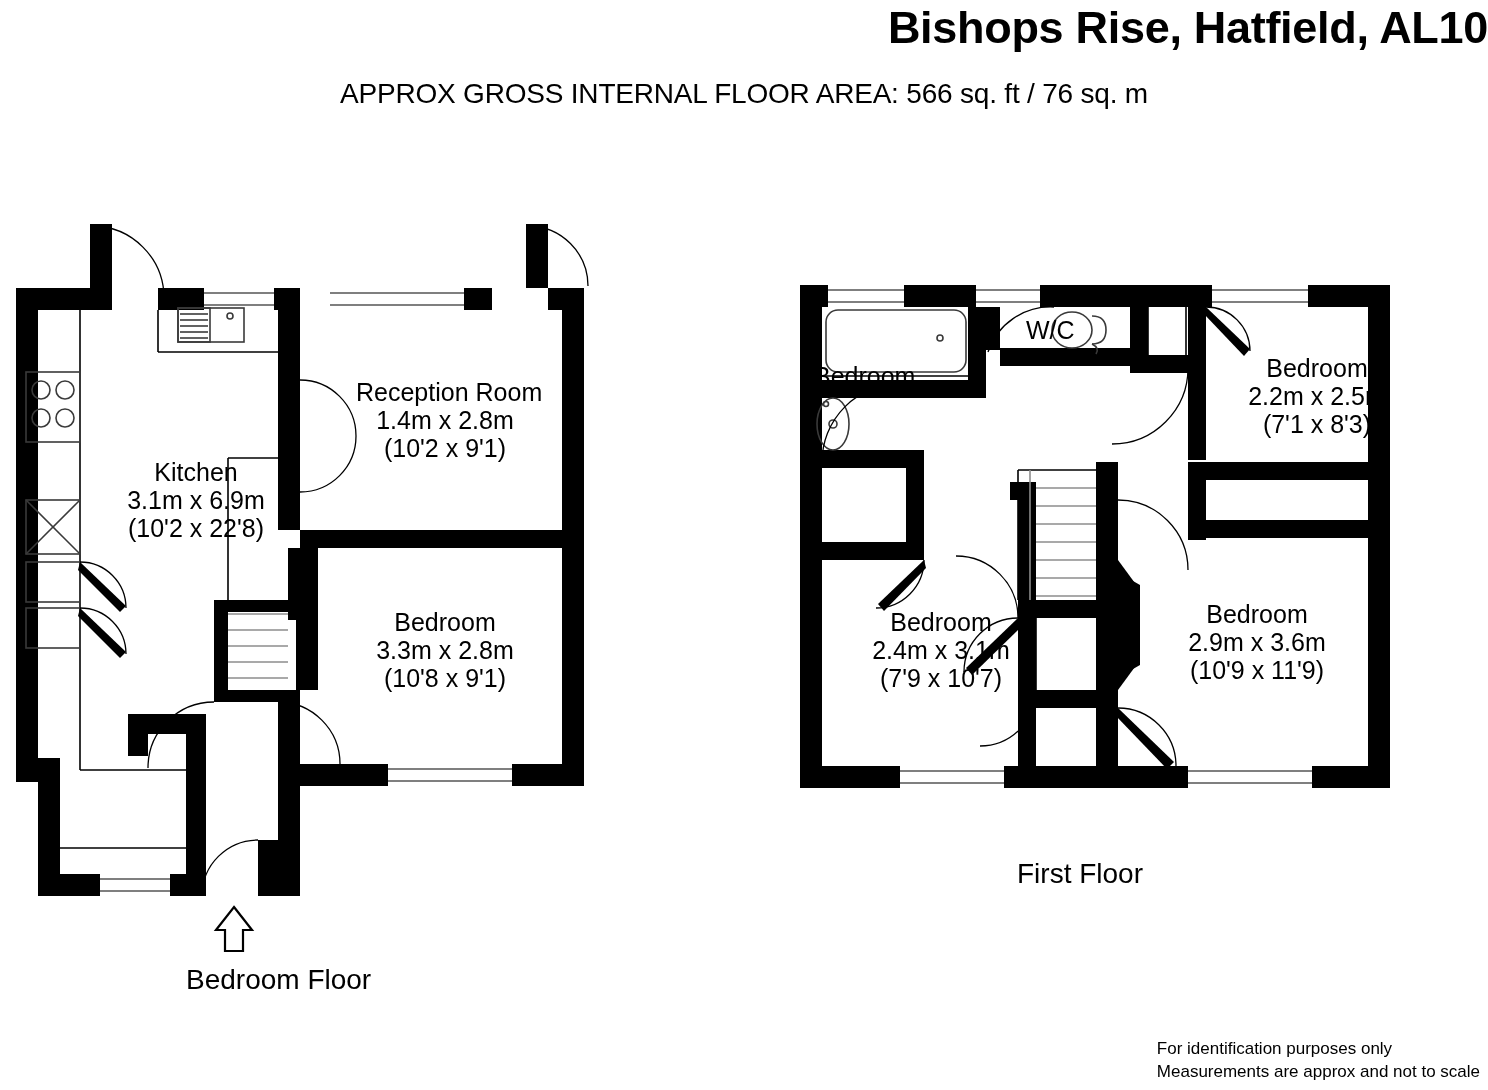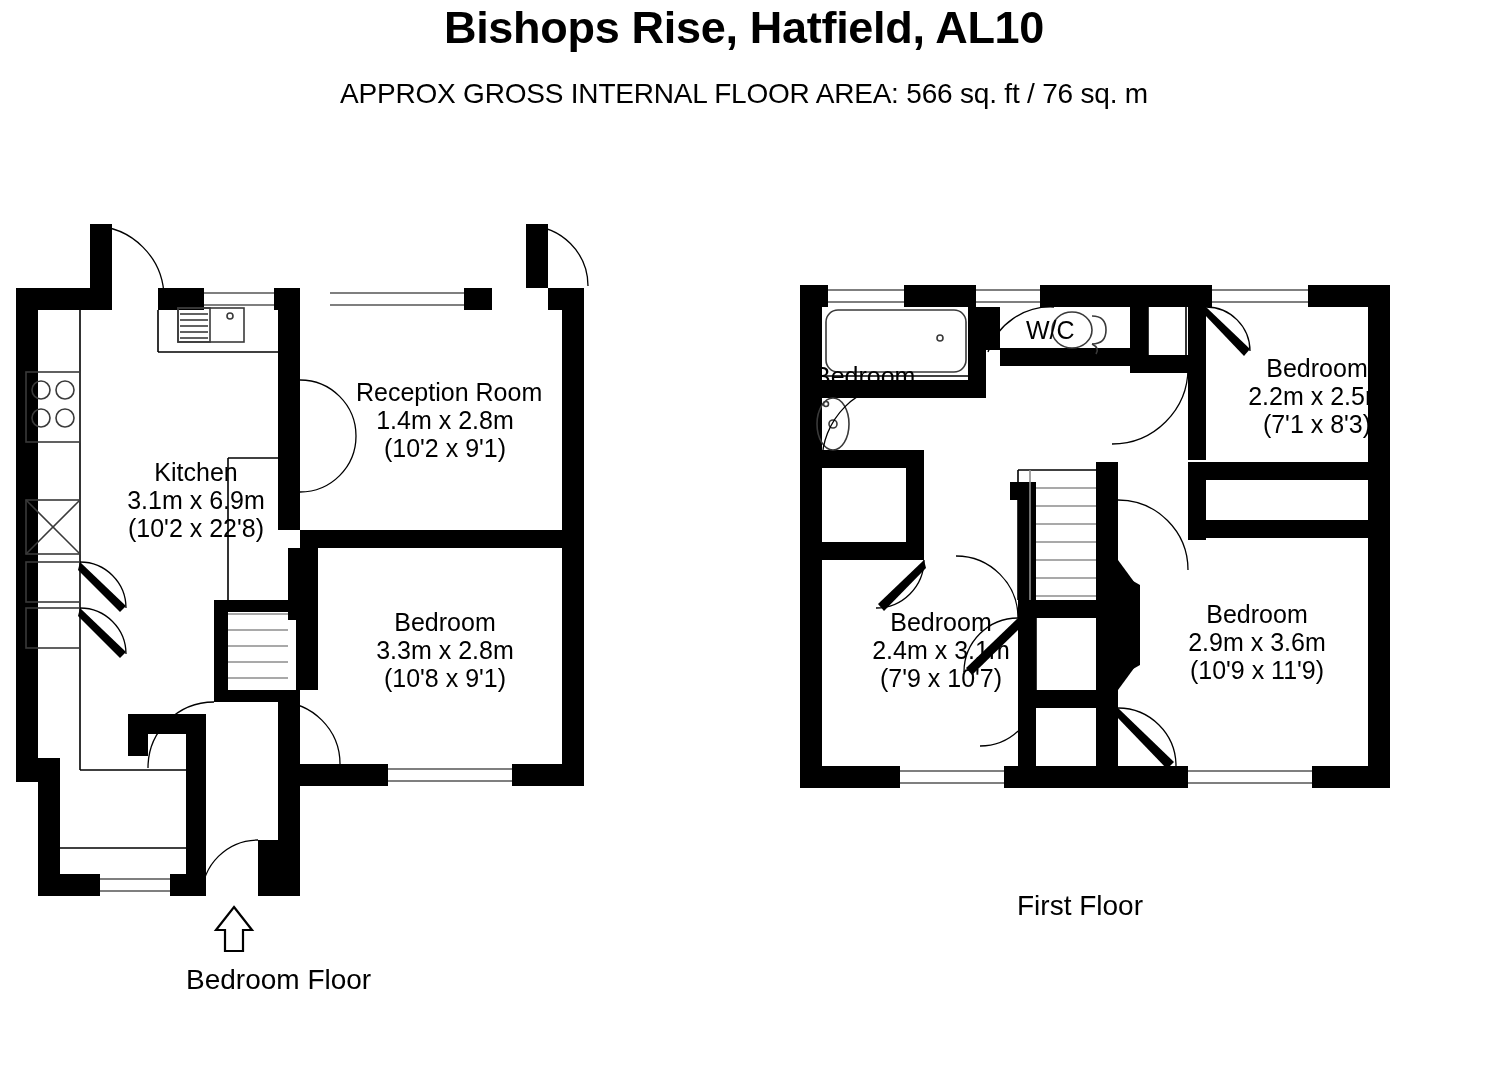--- a/index.html
+++ b/index.html
@@ -19,21 +19,21 @@
     position: absolute;
     inset: 0;
     width: 1488px;
     height: 1090px;
   }
   .title {
     position: absolute;
     left: 0;
     top: 4px;
     width: 1488px;
-    text-align: center;
+    text-align: right;
     font-size: 45px;
     font-weight: bold;
     letter-spacing: -0.3px;
     line-height: 1.05;
     white-space: nowrap;
   }
   .subtitle {
     position: absolute;
     left: 0;
     top: 78px;
@@ -43,21 +43,21 @@
     font-weight: normal;
     letter-spacing: -0.2px;
     white-space: nowrap;
   }
   .floor-caption {
     position: absolute;
     font-size: 28px;
     white-space: nowrap;
   }
   #ground-floor-caption { left: 186px; top: 964px; }
-  #first-floor-caption  { left: 1017px; top: 858px; margin-top: 32px; }
+  #first-floor-caption  { left: 1017px; top: 858px; }
 
   .disclaimer {
     position: absolute;
     right: 8px;
     bottom: 6px;
     text-align: left;
     font-size: 17px;
     line-height: 1.35;
     white-space: nowrap;
   }
@@ -420,14 +420,18 @@
 
   <div class="room-label" id="lbl-ff-bedroom1" style="left:1158px; top:600px; width:198px;">
     <span class="nm">Bedroom</span>
     <span class="dm">2.9m x 3.6m</span>
     <span class="df">(10'9 x 11'9)</span>
   </div>
 
   <div class="floor-caption" id="ground-floor-caption">Bedroom Floor</div>
   <div class="floor-caption" id="first-floor-caption">First Floor</div>
 
+  <div class="disclaimer">
+    <div>For identification purposes only</div>
+    <div>Measurements are approx and not to scale</div>
+  </div>
 
 </div>
 
 </body></html>

